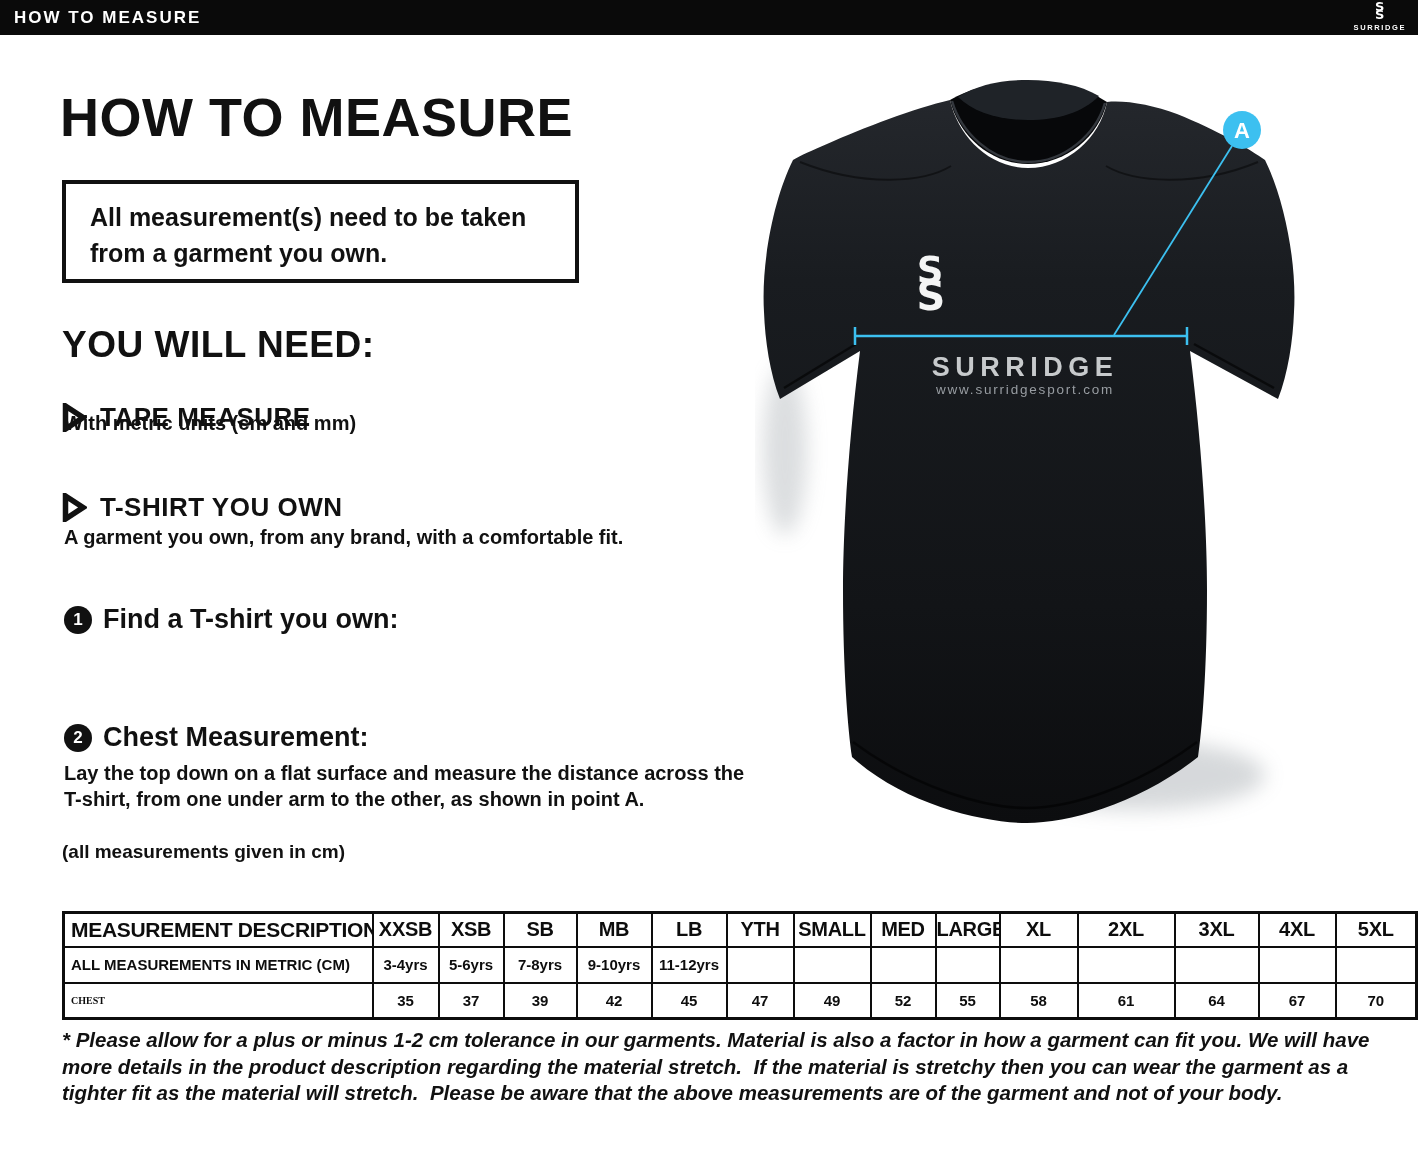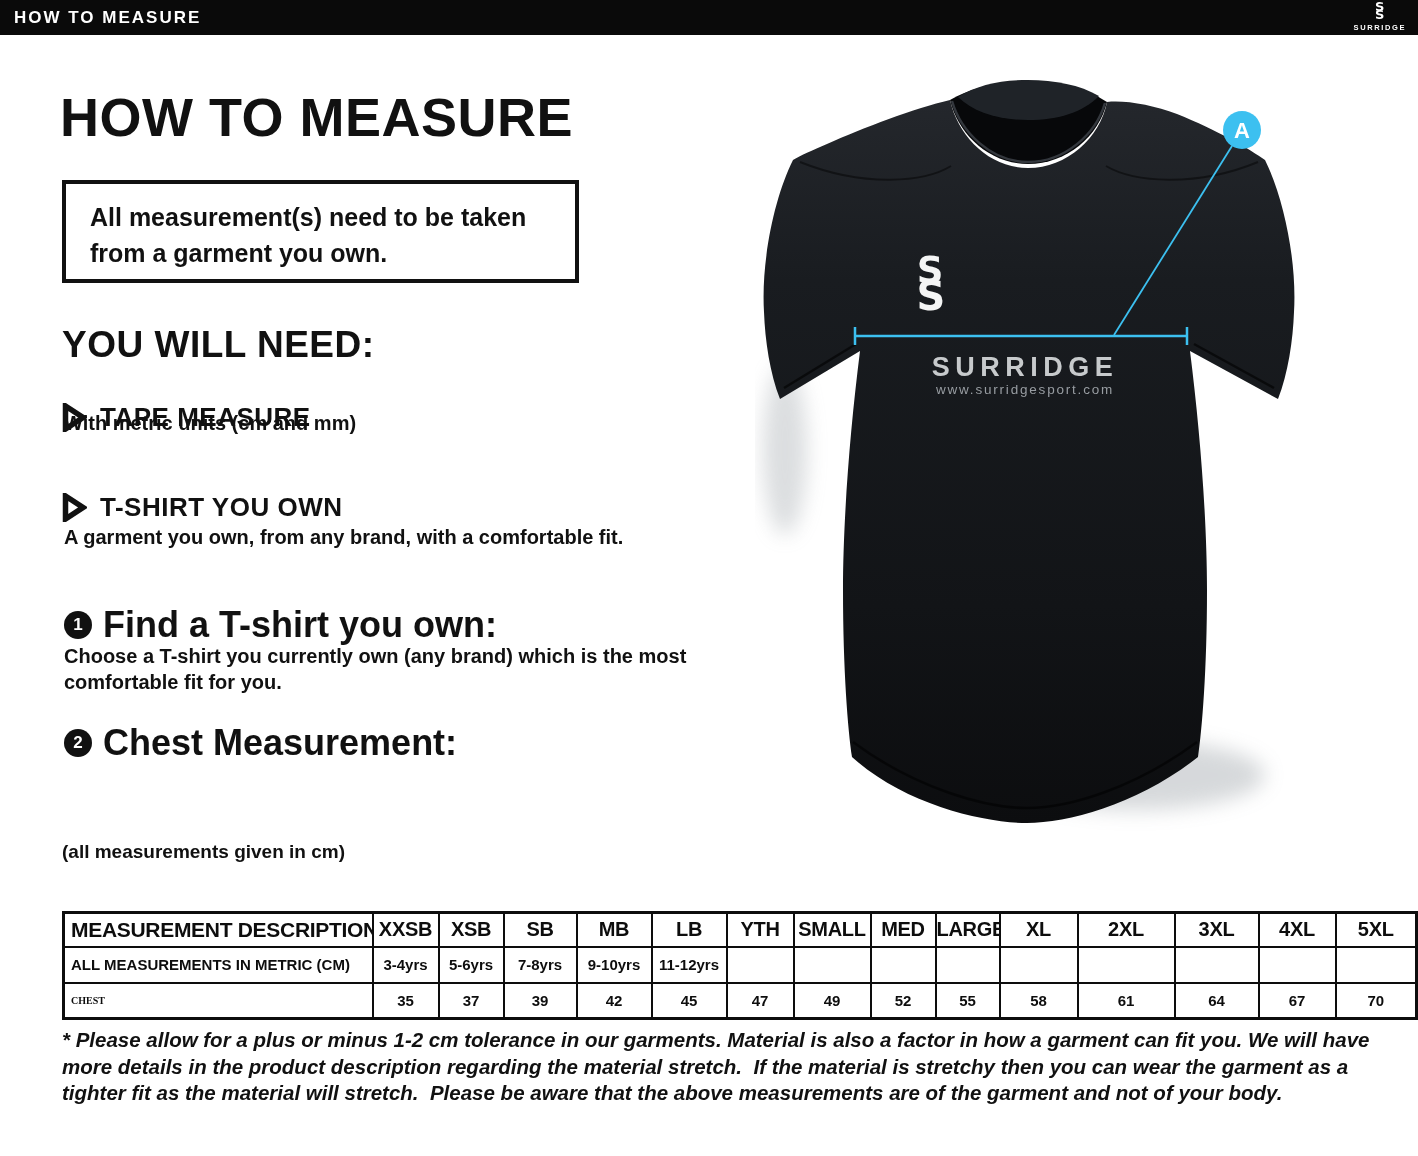--- a/index.html
+++ b/index.html
@@ -62,21 +62,21 @@
   }
   .tri-icon { display:block; }
 
   .step { position:absolute; left:64px; }
   .step .title-row { display:flex; align-items:center; gap:11px; }
   .step-circle {
     width:28px; height:28px; border-radius:50%; background:#111;
     color:#fff; font-size:17px; font-weight:bold;
     display:flex; align-items:center; justify-content:center;
   }
-  .step-title { font-size:36px; font-weight:bold; color:#111; }
+  .step-title { font-size:27px; font-weight:bold; color:#111; }
   .step-desc {
     position:absolute; left:64px;
     font-size:20px; font-weight:bold; line-height:1.32; color:#111;
   }
   #step1-desc { width:670px; }
   #step2-desc { width:700px; }
 
   
   .sizechart-heading {
     position:absolute; left:62px; top:841px;
@@ -152,28 +152,28 @@
     </div>
   </div>
   <div class="need-desc" style="top:526px;">A garment you own, from any brand, with a comfortable fit.</div>
 
   <div class="step" style="top:604px;">
     <div class="title-row">
       <div class="step-circle">1</div>
       <span class="step-title">Find a T-shirt you own:</span>
     </div>
   </div>
-  <div class="step-desc" id="step1-desc" style="top:643px;">Choose a T-shirt you currently own (any brand) which is the most comfortable fit for you.</div>
 
   <div class="step" style="top:722px;">
     <div class="title-row">
       <div class="step-circle">2</div>
       <span class="step-title">Chest Measurement:</span>
     </div>
   </div>
+  <div class="step-desc" id="step2-desc" style="top:760px;">Lay the top down on a flat surface and measure the distance across the T-shirt, from one under arm to the other, as shown in point A.</div>
 
   <div class="sizechart-heading">
     <span class="small">(all measurements given in cm)</span>
   </div>
 
   <table class="size-table">
     <colgroup>
       <col style="width:309px">
         <col style="width:66px">
         <col style="width:65px">

